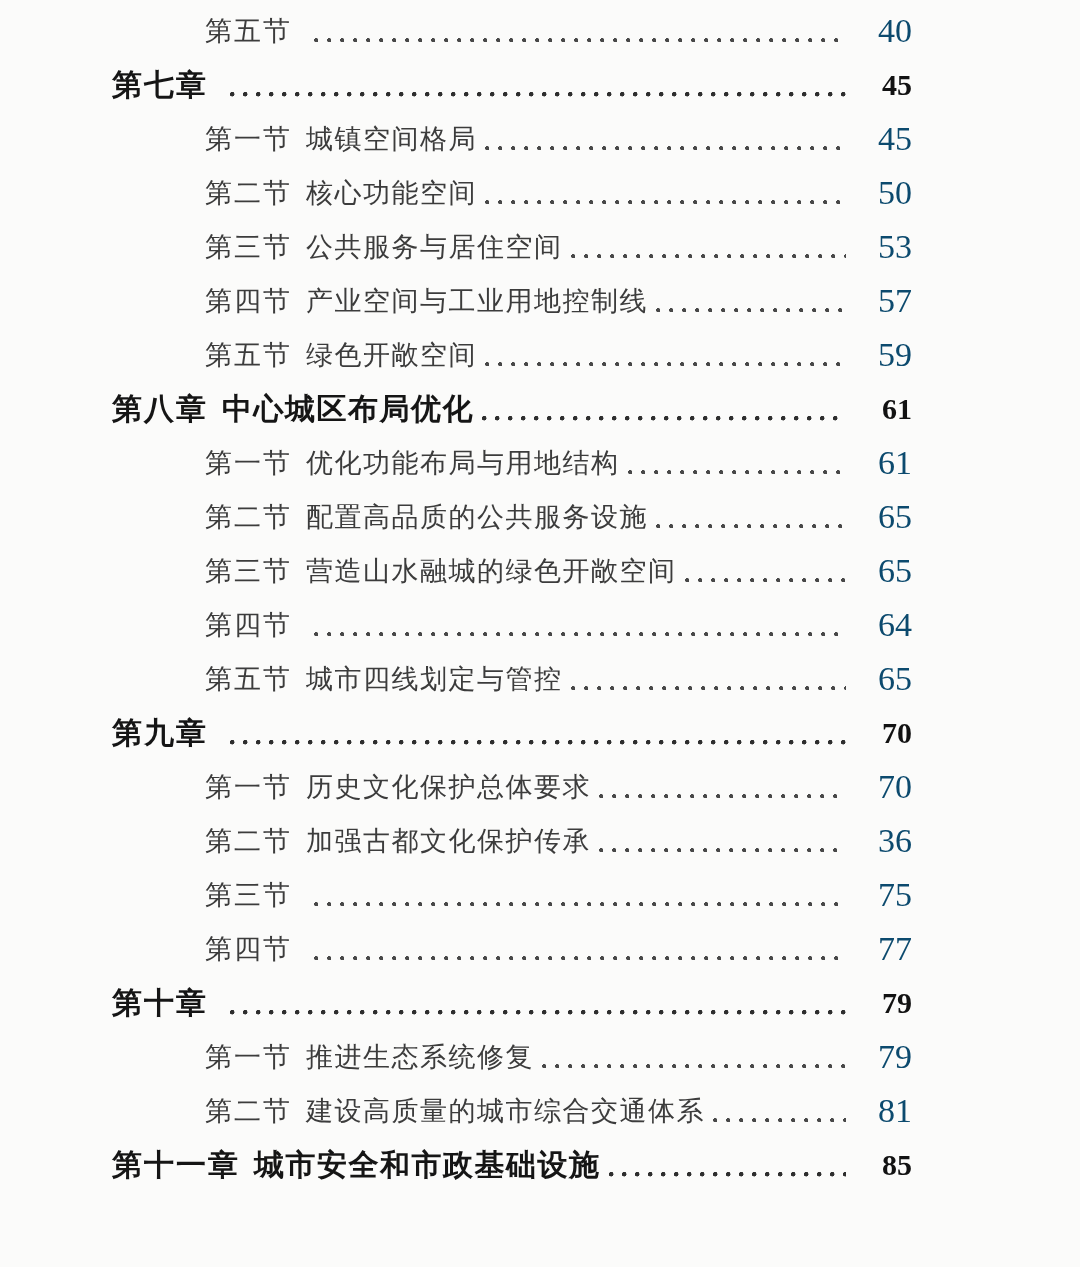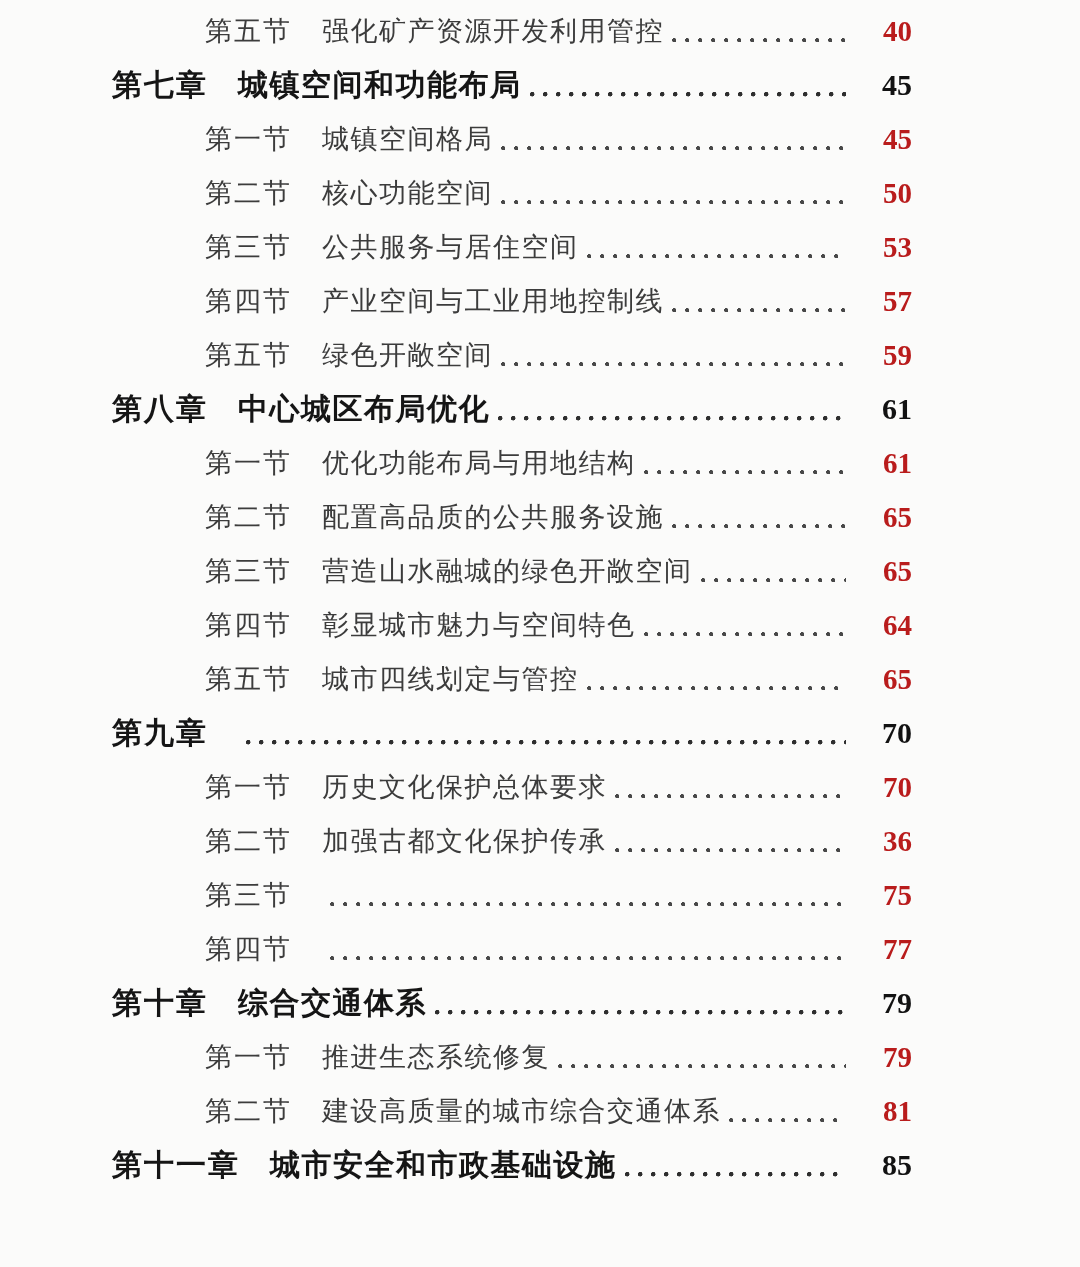--- a/index.html
+++ b/index.html
@@ -35,21 +35,21 @@
   }
   
   .level-chapter {
     padding-left: 112px;
     font-size: 30px;
     color: #151515;
     font-weight: 700;
     font-family: "Liberation Sans", "DejaVu Sans", sans-serif;
   }
   .entry-label {
-    margin-right: 30px;
+    margin-right: 14px;
     letter-spacing: 2px;
   }
   .entry-title {
     letter-spacing: 1.5px;
   }
   .dot-leader {
     flex: 1;
     height: 5px;
     margin: 0 16px 0 8px;
     transform: translateY(9px);
@@ -57,45 +57,43 @@
     background-size: 13px 5px;
     background-repeat: repeat-x;
   }
   .level-chapter .dot-leader {
     background-image: radial-gradient(circle at 2.2px 2.2px, #2e2e2e 2.1px, rgba(0,0,0,0) 2.5px);
   }
   .entry-page {
     min-width: 50px;
     text-align: right;
     font-family: "Liberation Serif", "DejaVu Serif", serif;
-    font-size: 29px;
-    color: #b91c1c;
-    font-weight: 700;
+    font-size: 34px;
+    color: #0c4a6e;
+    font-weight: 400;
     letter-spacing: 0;
   }
   .level-chapter .entry-page {
     font-size: 30px;
     font-weight: 700;
     color: #121212;
   }
 </style>
 </head>
 <body>
 
 <div class="page">
   <div id="toc-list">
       <div class="toc-row level-section">
         <span class="entry-label">第五节</span>
-        <span class="entry-title">强化矿产资源开发利用管控</span>
         <span class="dot-leader"></span>
         <span class="entry-page">40</span>
       </div>
       <div class="toc-row level-chapter">
         <span class="entry-label">第七章</span>
-        <span class="entry-title">城镇空间和功能布局</span>
         <span class="dot-leader"></span>
         <span class="entry-page">45</span>
       </div>
       <div class="toc-row level-section">
         <span class="entry-label">第一节</span>
         <span class="entry-title">城镇空间格局</span>
         <span class="dot-leader"></span>
         <span class="entry-page">45</span>
       </div>
       <div class="toc-row level-section">
@@ -141,21 +139,20 @@
         <span class="entry-page">65</span>
       </div>
       <div class="toc-row level-section">
         <span class="entry-label">第三节</span>
         <span class="entry-title">营造山水融城的绿色开敞空间</span>
         <span class="dot-leader"></span>
         <span class="entry-page">65</span>
       </div>
       <div class="toc-row level-section">
         <span class="entry-label">第四节</span>
-        <span class="entry-title">彰显城市魅力与空间特色</span>
         <span class="dot-leader"></span>
         <span class="entry-page">64</span>
       </div>
       <div class="toc-row level-section">
         <span class="entry-label">第五节</span>
         <span class="entry-title">城市四线划定与管控</span>
         <span class="dot-leader"></span>
         <span class="entry-page">65</span>
       </div>
       <div class="toc-row level-chapter">
@@ -180,21 +177,20 @@
         <span class="dot-leader"></span>
         <span class="entry-page">75</span>
       </div>
       <div class="toc-row level-section">
         <span class="entry-label">第四节</span>
         <span class="dot-leader"></span>
         <span class="entry-page">77</span>
       </div>
       <div class="toc-row level-chapter">
         <span class="entry-label">第十章</span>
-        <span class="entry-title">综合交通体系</span>
         <span class="dot-leader"></span>
         <span class="entry-page">79</span>
       </div>
       <div class="toc-row level-section">
         <span class="entry-label">第一节</span>
         <span class="entry-title">推进生态系统修复</span>
         <span class="dot-leader"></span>
         <span class="entry-page">79</span>
       </div>
       <div class="toc-row level-section">

